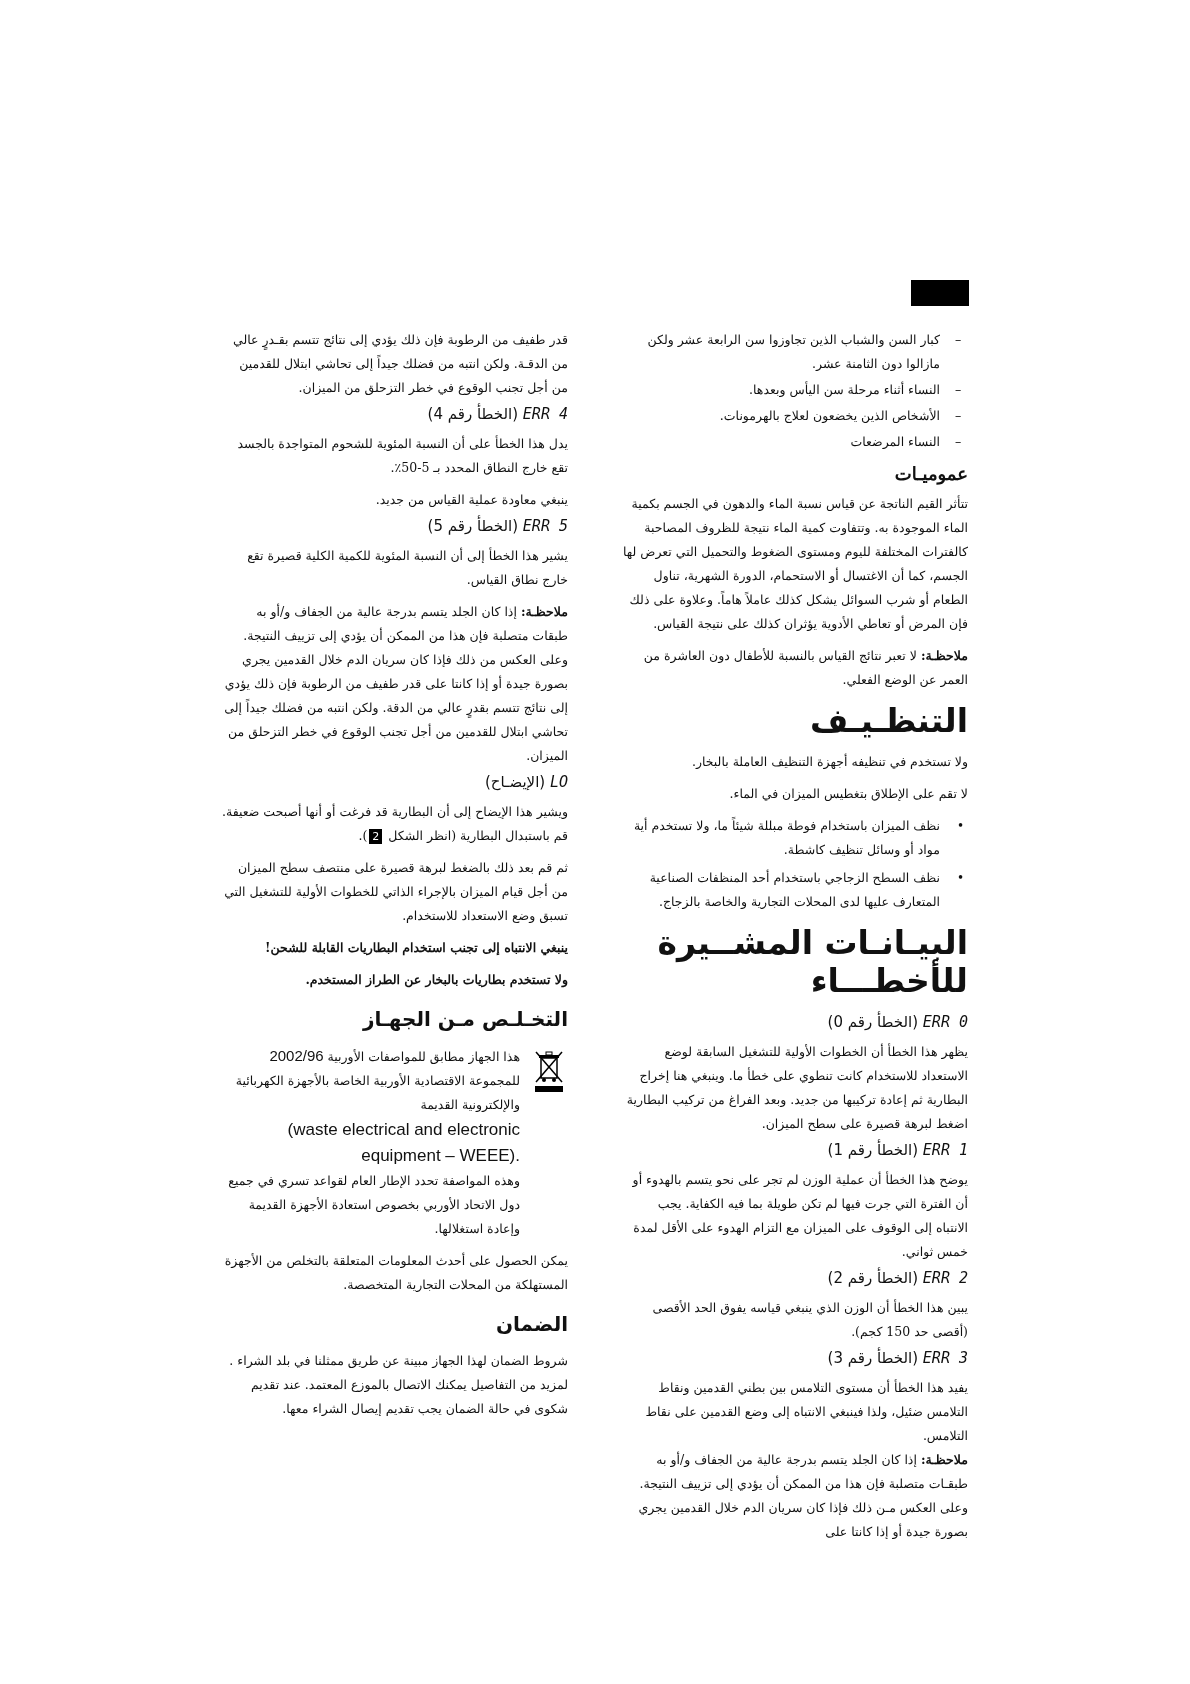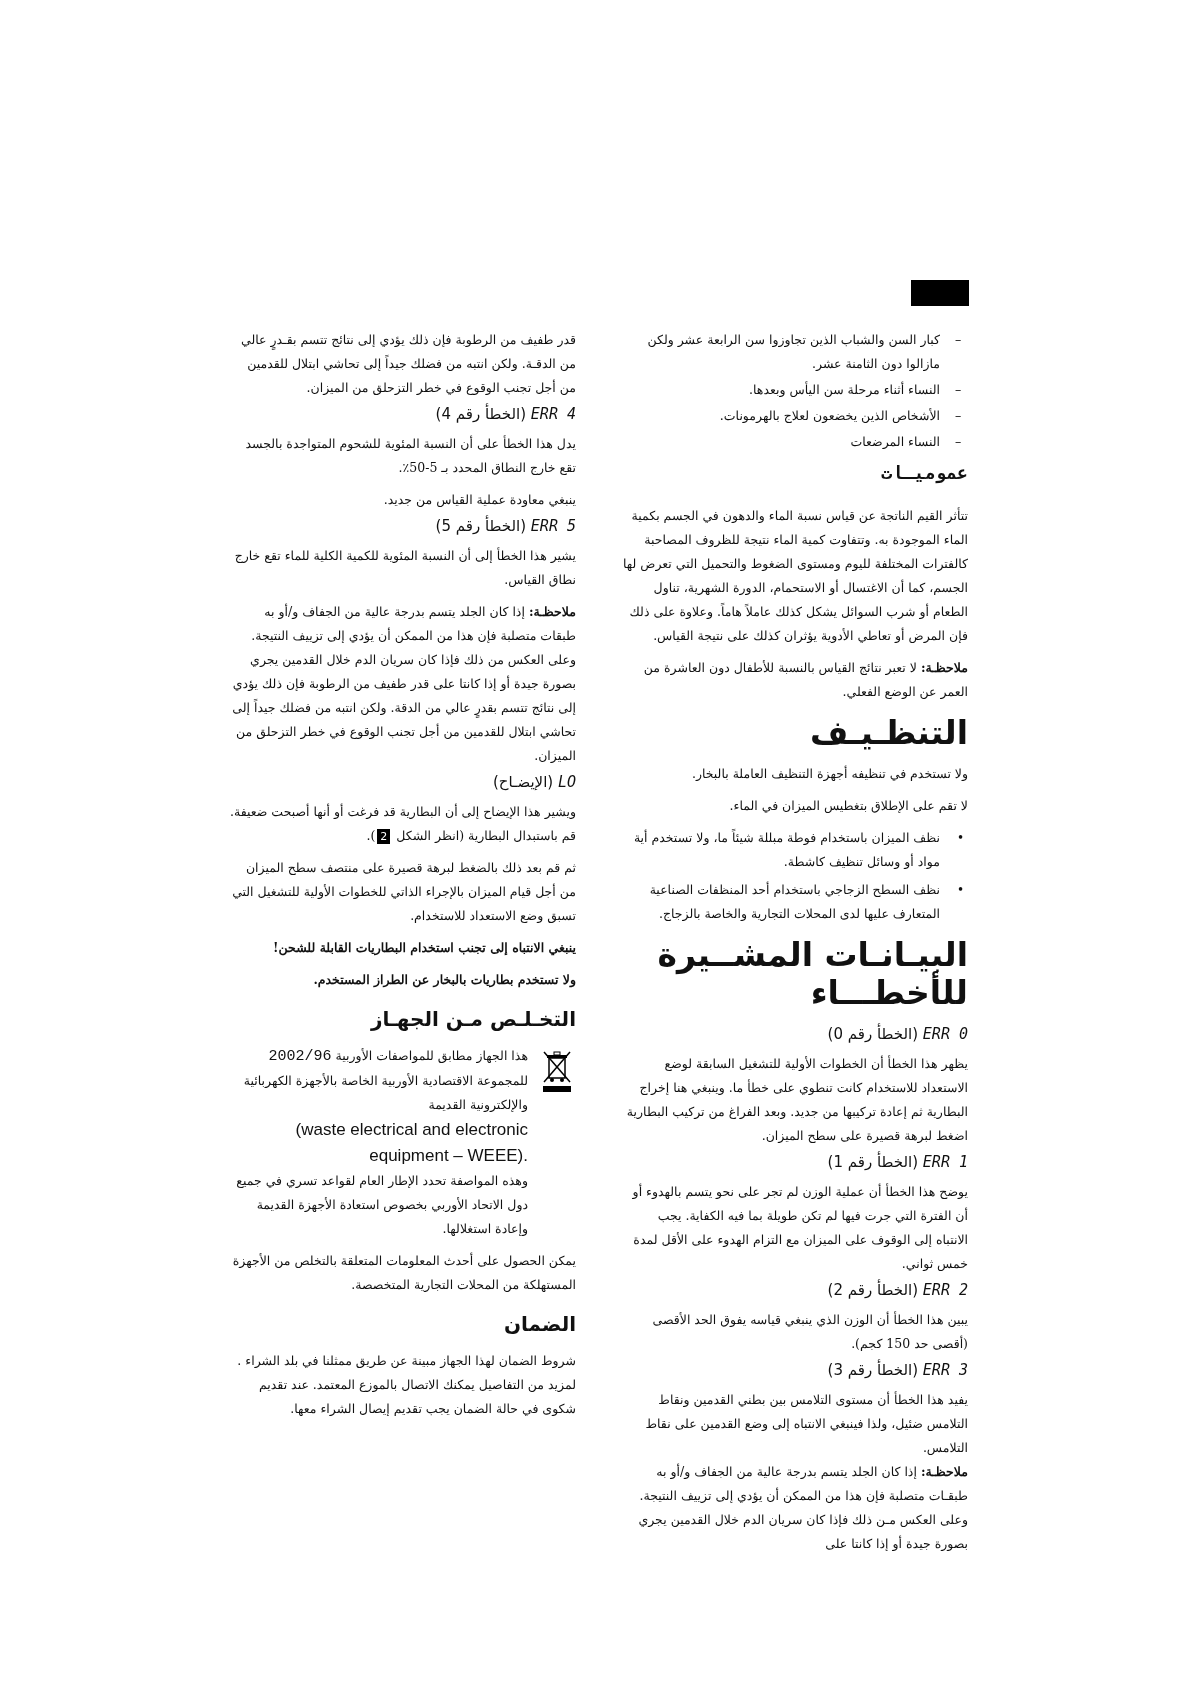--- a/index.html
+++ b/index.html
@@ -1,42 +1,42 @@
 <!DOCTYPE html>
 <html><head>
   <meta charset="utf-8">
   <style>
     html, body { margin: 0; padding: 0; background: #ffffff; }
     body { width: 1190px; height: 1684px; position: relative; overflow: hidden;
       font-family: "DejaVu Serif", serif; color: #111; }
     .page-tab { position: absolute; left: 911px; top: 280px; width: 58px; height: 26px; background: #000; }
     .col { position: absolute; direction: rtl; text-align: right; font-size: 12.5px; line-height: 24px; }
     .col-right { left: 622px; top: 328px; width: 346px; }
-    .col-left { left: 228px; top: 328px; width: 348px; }
+    .col-left { left: 220px; top: 328px; width: 348px; }
     .col p { margin: 0 0 8px 0; }
     .col p.tight { margin-bottom: 0; }
     ul.dash { list-style: none; margin: 0 0 4px 0; padding: 0; }
     ul.dash li { position: relative; padding-right: 28px; margin-bottom: 2px; }
     ul.dash li .mark { position: absolute; right: 0; top: 0; width: 20px; text-align: center; }
     ul.bul { list-style: none; margin: 0 0 4px 0; padding: 0; }
     ul.bul li { position: relative; padding-right: 28px; margin-bottom: 4px; }
     ul.bul li .mark { position: absolute; right: 4px; top: 0; font-size: 12px; }
-    h2.sub { font-family: Liberation Mono, monospace; font-weight: bold; font-size: 18px; margin: 6px 0 16px 0; line-height: 28px; }
+    h2.sub { font-family: Liberation Serif, serif; font-weight: bold; font-size: 18px; margin: 6px 0 4px 0; line-height: 28px; }
     h1.big { font-family: "DejaVu Sans", sans-serif; font-weight: bold; font-size: 33px; margin: 10px 0 10px 0; line-height: 38px; letter-spacing: 1px; }
     h1.mid { font-family: "DejaVu Sans", sans-serif; font-weight: bold; font-size: 20px; margin: 10px 0 8px 0; line-height: 34px; }
     .err { font-family: "DejaVu Sans", sans-serif; font-size: 15px; margin: 2px 0 6px 0; line-height: 24px; text-align: right; }
     .err .code { font-style: italic; direction: ltr; unicode-bidi: embed; font-family: "DejaVu Sans Mono", monospace; }
     .note-label { font-weight: bold; }
     .warn { font-weight: bold; margin-bottom: 0; }
     .badge { display: inline-block; background: #000; color: #fff; font-family: "DejaVu Sans", sans-serif;
       font-size: 11px; line-height: 15px; padding: 0 3px; margin: 0 2px; }
     .weee { position: relative; padding-right: 48px; }
     .weee-icon { position: absolute; right: 4px; top: 6px; width: 30px; height: 44px; }
     .latin { font-family: "Liberation Sans", sans-serif; font-size: 17px; line-height: 26px; direction: rtl; }
-    .num { font-family: Liberation Mono, monospace; font-size: 15px; }
+    .num { font-family: Liberation Sans, sans-serif; font-size: 15px; }
   </style>
 </head>
 <body>
 
 <div class="page-tab"></div>
 
 <div class="col col-right">
   <ul class="dash">
     <li><span class="mark">–</span><span>كبار السن والشباب الذين تجاوزوا سن الرابعة عشر ولكن مازالوا دون الثامنة عشر.</span></li>
     <li><span class="mark">–</span><span>النساء أثناء مرحلة سن اليأس وبعدها.</span></li>
@@ -74,21 +74,21 @@
 </div>
 
 <div class="col col-left">
   <p class="tight">قدر طفيف من الرطوبة فإن ذلك يؤدي إلى نتائج تتسم بقـدرٍ عالي من الدقـة. ولكن انتبه من فضلك جيداً إلى تحاشي ابتلال للقدمين من أجل تجنب الوقوع في خطر التزحلق من الميزان.</p>
 
   <div class="err"><span class="code">ERR 4</span> <span>(الخطأ رقم 4)</span></div>
   <p>يدل هذا الخطأ على أن النسبة المئوية للشحوم المتواجدة بالجسد تقع خارج النطاق المحدد بـ 5-50٪.</p>
   <p class="tight">ينبغي معاودة عملية القياس من جديد.</p>
 
   <div class="err"><span class="code">ERR 5</span> <span>(الخطأ رقم 5)</span></div>
-  <p>يشير هذا الخطأ إلى أن النسبة المئوية للكمية الكلية للماء تقع خارج نطاق القياس.</p>
+  <p>يشير هذا الخطأ إلى أن النسبة المئوية للكمية الكلية قصيرة تقع خارج نطاق القياس.</p>
   <p class="tight"><span class="note-label">ملاحظـة:</span><span> إذا كان الجلد يتسم بدرجة عالية من الجفاف و/أو به طبقات متصلبة فإن هذا من الممكن أن يؤدي إلى تزييف النتيجة. وعلى العكس من ذلك فإذا كان سريان الدم خلال القدمين يجري بصورة جيدة أو إذا كانتا على قدر طفيف من الرطوبة فإن ذلك يؤدي إلى نتائج تتسم بقدرٍ عالي من الدقة. ولكن انتبه من فضلك جيداً إلى تحاشي ابتلال للقدمين من أجل تجنب الوقوع في خطر التزحلق من الميزان.</span></p>
 
   <div class="err"><span class="code">LO</span> <span>(الإيضـاح)</span></div>
   <p><span>ويشير هذا الإيضاح إلى أن البطارية قد فرغت أو أنها أصبحت ضعيفة. قم باستبدال البطارية (انظر الشكل </span><span class="badge">2</span><span>).</span></p>
   <p>ثم قم بعد ذلك بالضغط لبرهة قصيرة على منتصف سطح الميزان من أجل قيام الميزان بالإجراء الذاتي للخطوات الأولية للتشغيل التي تسبق وضع الاستعداد للاستخدام.</p>
 
   <p class="warn">ينبغي الانتباه إلى تجنب استخدام البطاريات القابلة للشحن!</p>
   <p class="warn">ولا تستخدم بطاريات بالبخار عن الطراز المستخدم.</p>
 
   <h1 class="mid">التخـلـص مـن الجهـاز</h1>

